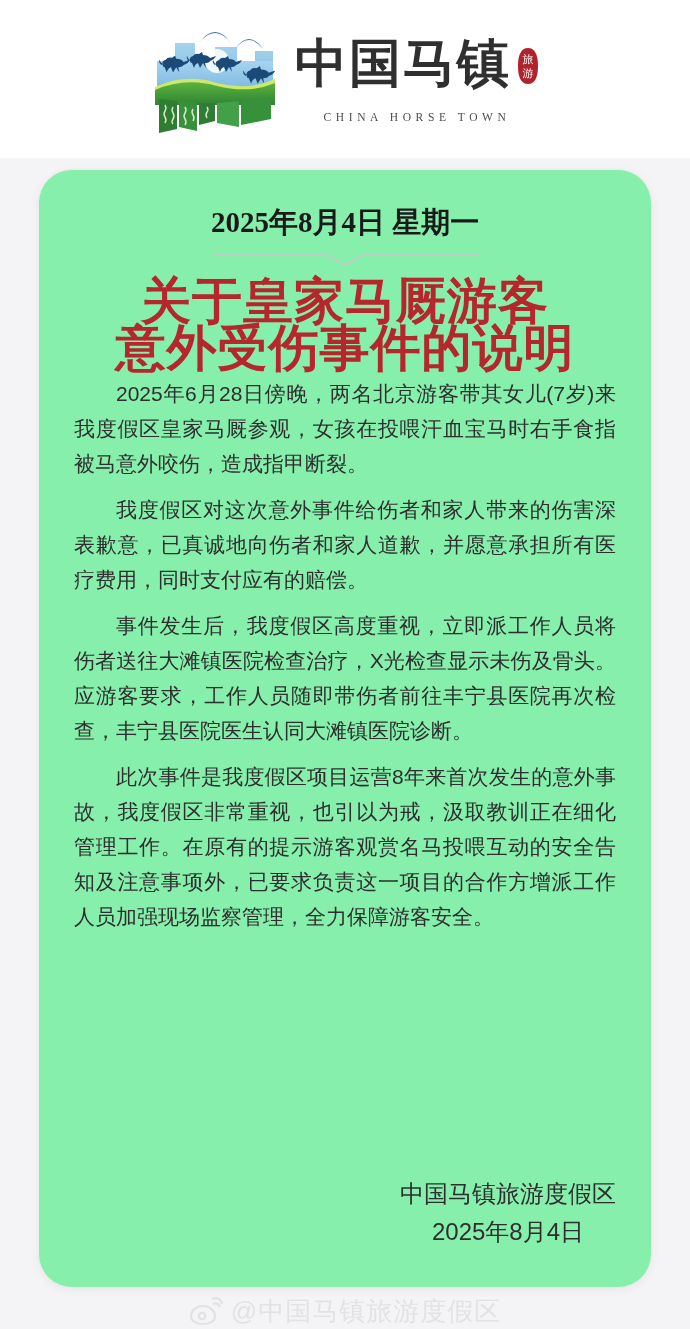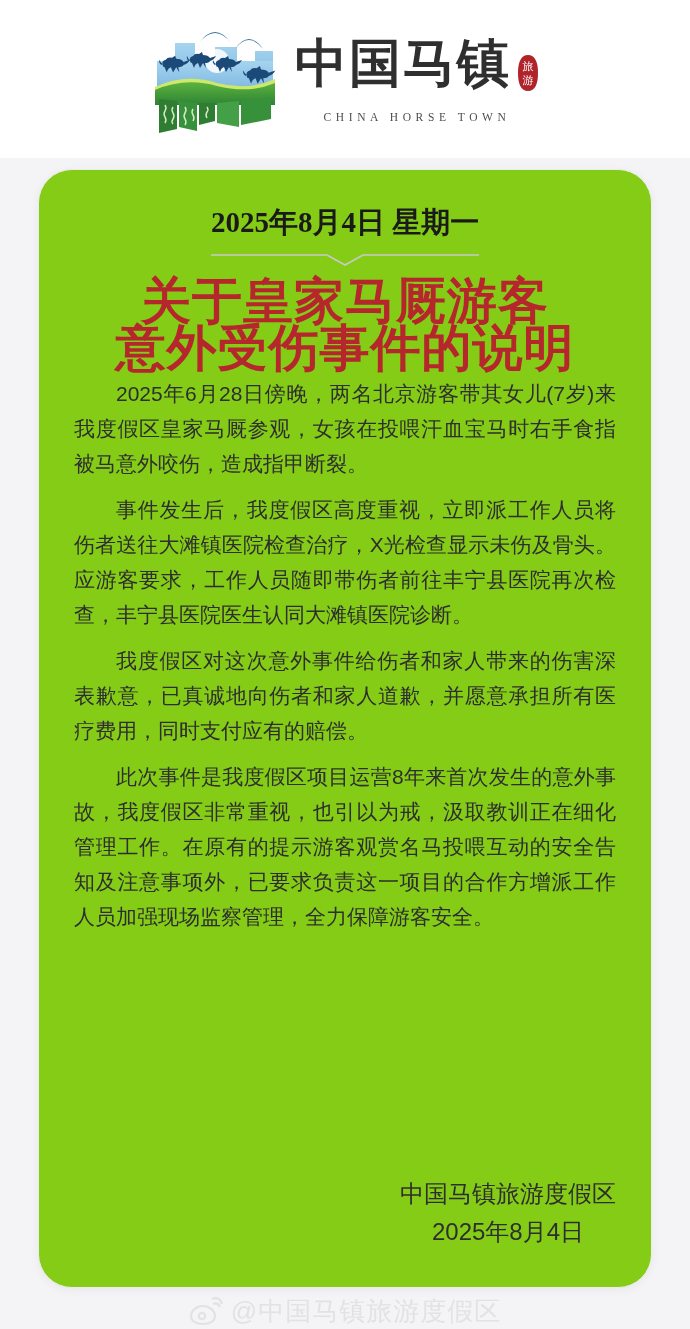--- a/index.html
+++ b/index.html
@@ -10,34 +10,34 @@
     -webkit-font-smoothing:antialiased;
   }
   
   .header{
     position:absolute;top:0;left:0;width:690px;height:158px;
     background:#ffffff;
     display:flex;align-items:center;justify-content:center;gap:16px;
   }
   .emblem{width:128px;height:116px;flex:0 0 auto;}
   .brand{display:flex;flex-direction:column;align-items:center;}
-  .brand-row{display:flex;align-items:flex-end;gap:6px;}
+  .brand-row{display:flex;align-items:center;gap:6px;}
   .brand-cn{
     font-family:"Liberation Serif",serif;font-weight:900;
     font-size:52px;line-height:56px;color:#2f2f2f;letter-spacing:2px;
   }
   .seal{width:22px;height:38px;margin-top:4px;}
   .brand-en{
     font-family:"Liberation Serif",serif;font-size:11.5px;color:#4d4d4d;
     letter-spacing:4.6px;margin-top:19px;white-space:nowrap;
   }
   
   .card{
     position:absolute;left:38px;top:169px;width:614px;height:1119px;
-    background:#84cc16;border:1px solid #ececec;border-radius:34px;
+    background:#86efac;border:1px solid #ececec;border-radius:34px;
     box-shadow:0 2px 10px rgba(0,0,0,0.05);
     box-sizing:border-box;padding:34px 35px 0 35px;overflow:hidden;
   }
   .notice-date{
     text-align:center;font-family:"Liberation Serif",serif;font-weight:700;
     font-size:29px;line-height:36px;color:#1a1a1a;
   }
   .divider{display:block;margin:12px auto 10px auto;}
   .notice-title{
     text-align:center;font-family:"Liberation Serif",serif;font-weight:700;
@@ -140,22 +140,22 @@
     <path d="M2,3 H118 L136,13 L154,3 H270" fill="none" stroke="#c9c9c9" stroke-width="1.6"></path>
   </svg>
 
   <div class="notice-title">
     <div>关于皇家马厩游客</div>
     <div>意外受伤事件的说明</div>
   </div>
 
   <div class="body-text">
     <p>2025年6月28日傍晚，两名北京游客带其女儿(7岁)来我度假区皇家马厩参观，女孩在投喂汗血宝马时右手食指被马意外咬伤，造成指甲断裂。</p>
+    <p>我度假区对这次意外事件给伤者和家人带来的伤害深表歉意，已真诚地向伤者和家人道歉，并愿意承担所有医疗费用，同时支付应有的赔偿。</p>
     <p>事件发生后，我度假区高度重视，立即派工作人员将伤者送往大滩镇医院检查治疗，X光检查显示未伤及骨头。应游客要求，工作人员随即带伤者前往丰宁县医院再次检查，丰宁县医院医生认同大滩镇医院诊断。</p>
-    <p>我度假区对这次意外事件给伤者和家人带来的伤害深表歉意，已真诚地向伤者和家人道歉，并愿意承担所有医疗费用，同时支付应有的赔偿。</p>
     <p>此次事件是我度假区项目运营8年来首次发生的意外事故，我度假区非常重视，也引以为戒，汲取教训正在细化管理工作。在原有的提示游客观赏名马投喂互动的安全告知及注意事项外，已要求负责这一项目的合作方增派工作人员加强现场监察管理，全力保障游客安全。</p>
   </div>
 
   <div class="signature">
     <div>中国马镇旅游度假区</div>
     <div>2025年8月4日</div>
   </div>
 </div>
 
 <div class="footer">

